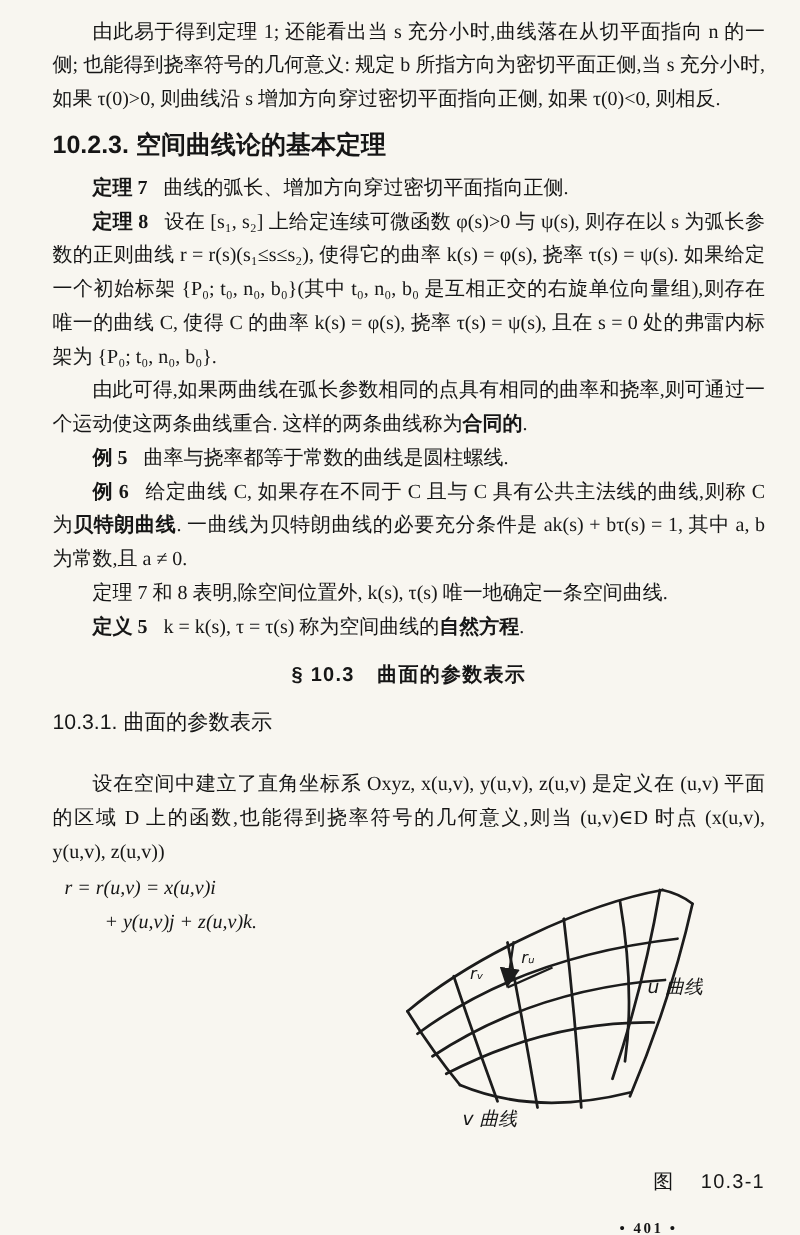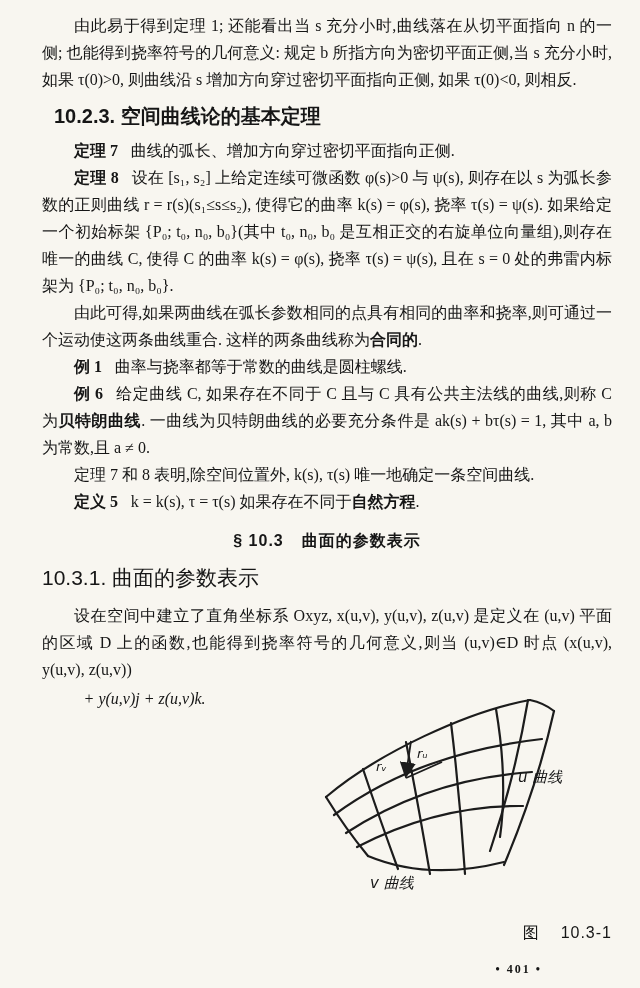--- a/index.html
+++ b/index.html
@@ -14,32 +14,32 @@
     overflow:hidden;
     position:relative;
   }
   p{margin:0;text-indent:2em;text-align:justify;}
   .noindent{text-indent:0;}
   .b{font-weight:bold;margin-top:28px;}
   .lbl{font-weight:bold;margin-right:0.8em;}
   .sec-head{
     font-family:"Liberation Sans","DejaVu Sans",sans-serif;
     font-size:20px;font-weight:bold;
-    margin:10px 12px 8px;line-height:26px;
+    margin:10px 0 8px;line-height:26px;
   }
   .center-head{
     font-family:"Liberation Sans","DejaVu Sans",sans-serif;
     text-align:center;font-size:16px;font-weight:bold;
     margin:12px 0 10px;line-height:28px;letter-spacing:1px;
   }
   .center-head .num{margin-right:18px;}
   .sub-head{
     font-family:"Liberation Sans","DejaVu Sans",sans-serif;
-    font-size:21px;font-weight:normal;
-    margin:4px 0 12px;line-height:25px;
+    font-size:17px;font-weight:normal;
+    margin:4px 0 24px;line-height:25px;
   }
   .cols{display:flex;gap:4px;margin-top:2px;}
   .leftcol{width:272px;flex:none;}
   .figcol{flex:1;min-width:0;}
   .formula{font-style:italic;text-align:left;}
   .f1{text-indent:0.6em;}
   .f2{text-indent:2.6em;}
   .fig-caption{
     text-align:right;padding-left:66px;
     font-family:"Liberation Sans","DejaVu Sans",sans-serif;
@@ -64,36 +64,37 @@
 <p>由此易于得到定理 1; 还能看出当 s 充分小时,曲线落在从切平面指向 n 的一侧; 也能得到挠率符号的几何意义: 规定 b 所指方向为密切平面正侧,当 s 充分小时, 如果 τ(0)&gt;0, 则曲线沿 s 增加方向穿过密切平面指向正侧, 如果 τ(0)&lt;0, 则相反.</p>
 
 <div class="sec-head">10.2.3. 空间曲线论的基本定理</div>
 
 <p><span class="lbl">定理 7</span><span>曲线的弧长、增加方向穿过密切平面指向正侧.</span></p>
 
 <p><span class="lbl">定理 8</span><span>设在 [s₁, s₂] 上给定连续可微函数 φ(s)&gt;0 与 ψ(s), 则存在以 s 为弧长参数的正则曲线 r = r(s)(s₁≤s≤s₂), 使得它的曲率 k(s) = φ(s), 挠率 τ(s) = ψ(s). 如果给定一个初始标架 {P₀; t₀, n₀, b₀}(其中 t₀, n₀, b₀ 是互相正交的右旋单位向量组),则存在唯一的曲线 C, 使得 C 的曲率 k(s) = φ(s), 挠率 τ(s) = ψ(s), 且在 s = 0 处的弗雷内标架为 {P₀; t₀, n₀, b₀}.</span></p>
 
 <p><span>由此可得,如果两曲线在弧长参数相同的点具有相同的曲率和挠率,则可通过一个运动使这两条曲线重合. 这样的两条曲线称为</span><span class="b">合同的</span><span>.</span></p>
 
-<p><span class="lbl">例 1</span><span>曲率与挠率都等于常数的曲线是圆柱螺线.</span></p>
+<p><span class="lbl">例 5</span><span>曲率与挠率都等于常数的曲线是圆柱螺线.</span></p>
 
 <p><span class="lbl">例 6</span><span>给定曲线 C, 如果存在不同于 C 且与 C 具有公共主法线的曲线,则称 C 为</span><span class="b">贝特朗曲线</span><span>. 一曲线为贝特朗曲线的必要充分条件是 ak(s) + bτ(s) = 1, 其中 a, b 为常数,且 a ≠ 0.</span></p>
 
 <p>定理 7 和 8 表明,除空间位置外, k(s), τ(s) 唯一地确定一条空间曲线.</p>
 
-<p><span class="lbl">定义 5</span><span>k = k(s), τ = τ(s) 如果存在不同于</span><span class="b">自然方程</span><span>.</span></p>
+<p><span class="lbl">定义 5</span><span>k = k(s), τ = τ(s) 称为空间曲线的</span><span class="b">自然方程</span><span>.</span></p>
 
 <div class="center-head"><span class="num">§ 10.3</span><span>曲面的参数表示</span></div>
 
 <div class="sub-head">10.3.1. 曲面的参数表示</div>
 
 <p>设在空间中建立了直角坐标系 Oxyz, x(u,v), y(u,v), z(u,v) 是定义在 (u,v) 平面的区域 D 上的函数,也能得到挠率符号的几何意义,则当 (u,v)∈D 时点 (x(u,v), y(u,v), z(u,v))</p>
 
 <div class="cols">
   <div class="leftcol">
+    <p class="noindent formula f1">r = r(u,v) = x(u,v)i</p>
     <p class="noindent formula f2">+ y(u,v)j + z(u,v)k.</p>
   </div>
 
   <div class="figcol">
     <svg width="298" height="212" viewBox="0 0 298 212" aria-hidden="true">
       <defs>
         <marker id="ah" markerWidth="9" markerHeight="9" refX="7" refY="4.5" orient="auto">
           <path d="M0,0 L9,4.5 L0,9 z" fill="#1c1c1c"></path>
         </marker>
       </defs>

